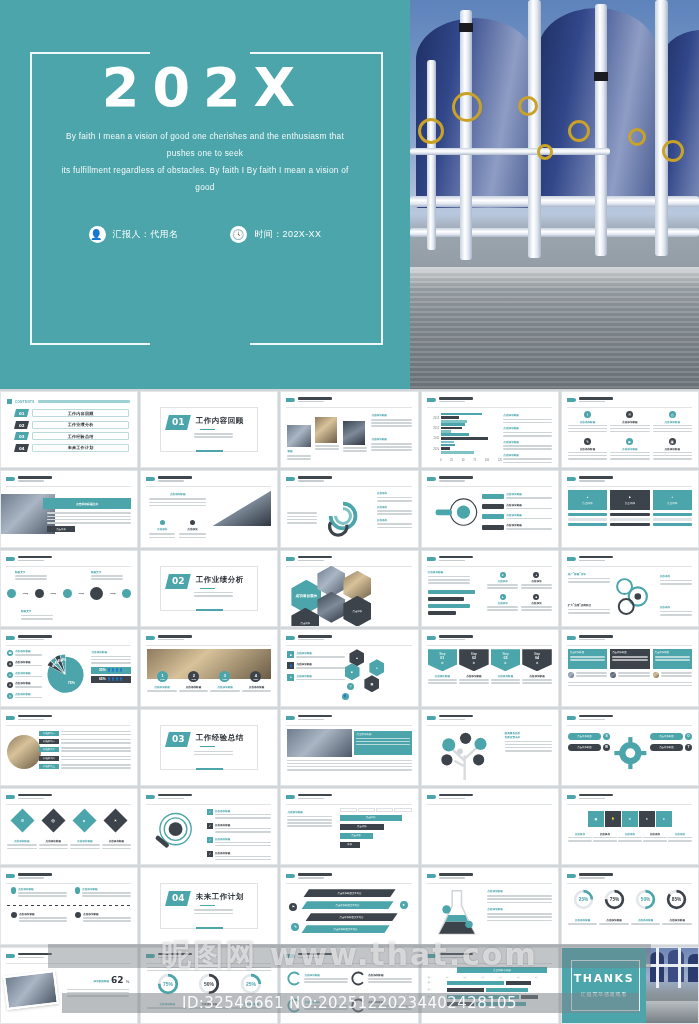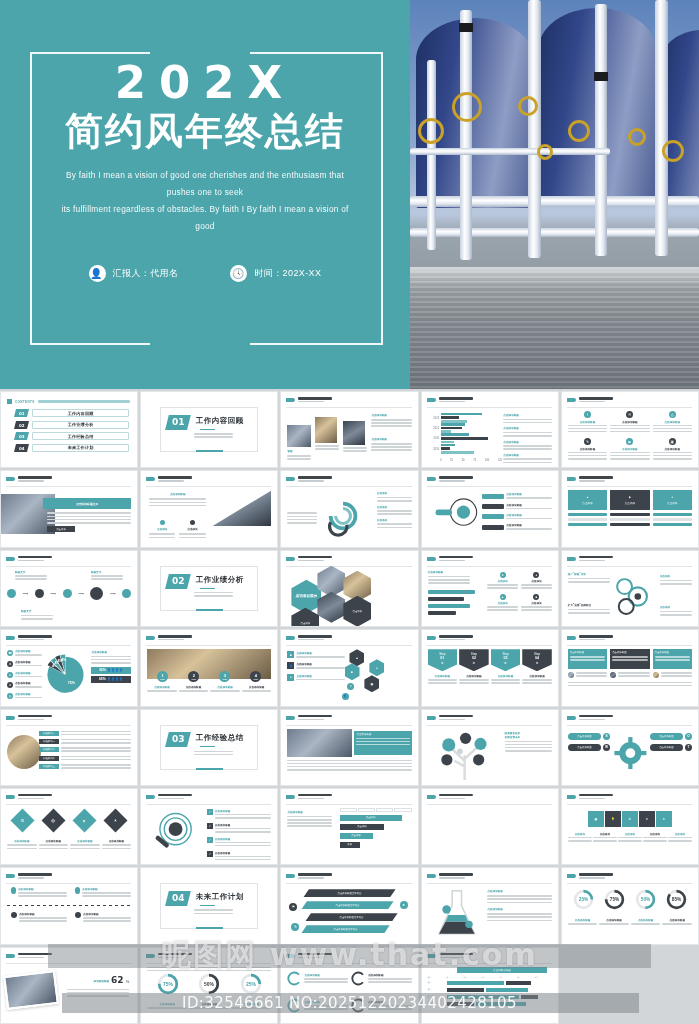--- a/index.html
+++ b/index.html
@@ -17,21 +17,21 @@
     width: 410px; height: 389px; background: #4ba5ab; position: relative;
   }
   .hero-frame {
     position: absolute; left: 30px; top: 52px; right: 27px; bottom: 44px;
     border: 2px solid rgba(255,255,255,.92);
   }
   .frame-notch-t { position:absolute; top:-3px; left:118px; width:100px; height:6px; background:#4ba5ab; }
   .frame-notch-b { position:absolute; bottom:-3px; left:118px; width:100px; height:6px; background:#4ba5ab; }
   .hero-inner { position: absolute; left:0; right:0; top:60px; text-align:center; padding:0 22px; }
   .hero-year {
-    color:#fff; font-size:45px; font-weight:bold; letter-spacing:13px;
+    color:#fff; font-size:54px; font-weight:bold; letter-spacing:13px;
     line-height:1.02; font-family:"DejaVu Sans", sans-serif;
   }
   .hero-title {
     color:#fff; font-size:38px; font-weight:bold; letter-spacing:2px;
     margin-top:4px; line-height:1.15;
   }
   .hero-sub {
     color:rgba(255,255,255,.95); font-size:8.3px; line-height:2.05;
     margin-top:13px; padding:0 30px; letter-spacing:.25px;
   }
@@ -161,21 +161,20 @@
 <body>
 
 <div class="hero">
   <div class="hero-left">
     <div class="hero-frame">
       <div class="frame-notch-t"></div>
       <div class="frame-notch-b"></div>
     </div>
     <div class="hero-inner">
       <div class="hero-year">202X</div>
-      <div class="hero-title">简约风年终总结</div>
       <div class="hero-sub">
         <div>By faith I mean a vision of good one cherishes and the enthusiasm that pushes one to seek</div>
         <div>its fulfillment regardless of obstacles. By faith I By faith I mean a vision of good</div>
       </div>
       <div class="hero-meta">
         <div class="meta-item">
           <div class="meta-ic">👤</div>
           <div class="meta-tx">汇报人：代用名</div>
         </div>
         <div class="meta-item">
@@ -1704,19 +1703,39 @@
           </div>
         <div style="display:flex;align-items:center;gap:2px;">
             <div style="width:14%;font-size:2px;color:#8a9196">项目四</div>
             <div class="darkbg" style="width:22%;height:4px"></div>
             <div class="tealbg" style="width:40%;height:4px"></div>
           </div>
       </div>
     </div>
   </div>
 
+  <div class="slide">
+    <div class="thx">
+      <div class="thx-l">
+        <div class="thx-fr"></div>
+        <div class="thx-t">THANKS</div>
+        <div class="thx-s">汇报完毕感谢观看</div>
+      </div>
+      <div class="thx-r">
+        <div style="position:absolute;inset:0;background:linear-gradient(#6d86b3,#9eb0cb 40%,#8c949c 62%,#6f767c 100%);"></div>
+        <div style="position:absolute;left:4px;top:4px;width:14px;height:30px;background:#2c3b6d;border-radius:6px 6px 0 0"></div>
+        <div style="position:absolute;left:22px;top:2px;width:16px;height:32px;background:#3c4c84;border-radius:6px 6px 0 0"></div>
+        <div style="position:absolute;left:42px;top:6px;width:14px;height:28px;background:#2c3b6d;border-radius:6px 6px 0 0"></div>
+        <div style="position:absolute;left:0;right:0;top:16px;height:3px;background:#e7ecf3"></div>
+        <div style="position:absolute;left:10px;top:0;width:3px;height:40px;background:#eef2f7"></div>
+        <div style="position:absolute;left:32px;top:0;width:3px;height:40px;background:#eef2f7"></div>
+
+        <div style="position:absolute;left:0;right:0;bottom:0;height:22px;background:linear-gradient(#b9bec2,#787f85)"></div>
+      </div>
+    </div>
+  </div>
 
 </div>
 
 <div class="wm-bar"></div>
 <div class="wm">昵图网 www.that.com</div>
 <div class="idbar"></div>
 <div class="idtx">ID:32546661  NO:20251220234402428105</div>
 
 </body></html>

